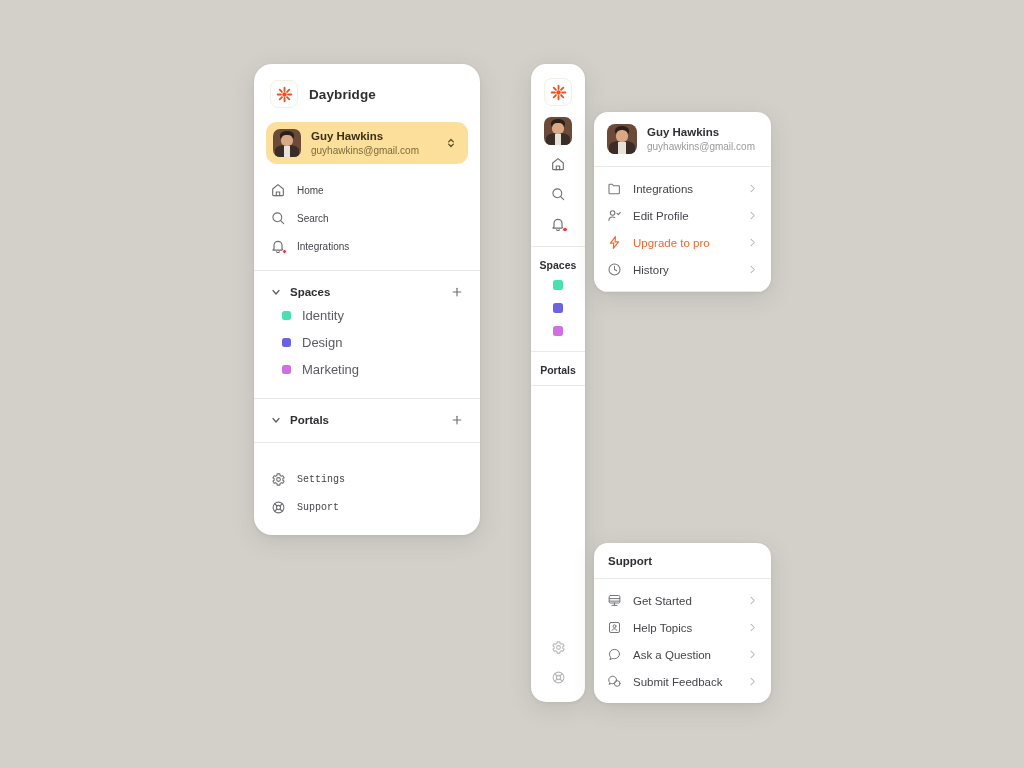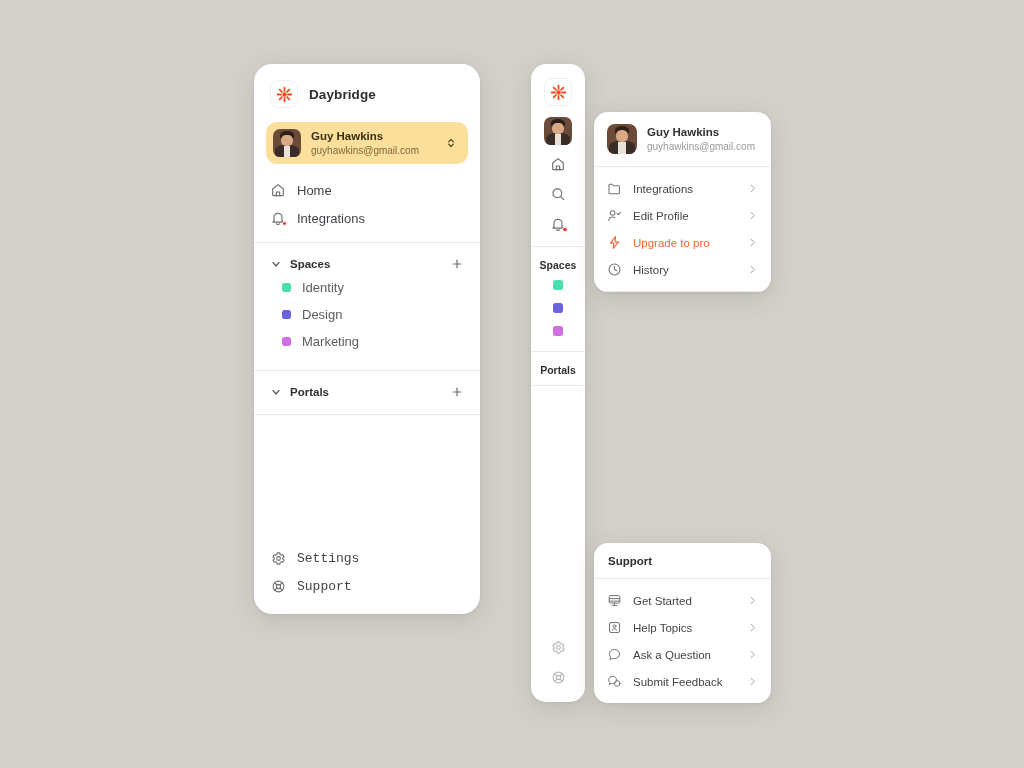--- a/index.html
+++ b/index.html
@@ -13,21 +13,21 @@
 
   
   .panel {
     position: absolute;
     background: #ffffff;
     border-radius: 16px;
     box-shadow: 0 6px 22px rgba(90,85,80,0.16), 0 1px 3px rgba(90,85,80,0.10);
   }
 
   
-  #main-sidebar { left: 254px; top: 64px; width: 226px; height: 550px; border-radius: 18px; display: flex; flex-direction: column; }
+  #main-sidebar { left: 254px; top: 64px; width: 226px; height: 471px; border-radius: 18px; display: flex; flex-direction: column; }
 
   .brand-row { display: flex; align-items: center; gap: 11px; padding: 16px 16px 12px 16px; }
   .logo-tile {
     width: 28px; height: 28px; border-radius: 8px; background: #fff;
     border: 1px solid #f2efe9;
     display: flex; align-items: center; justify-content: center; flex: 0 0 auto;
   }
   .brand-name { font-size: 13.5px; font-weight: 700; color: #2f3033; letter-spacing: .1px; }
 
   .profile-pill {
@@ -43,21 +43,21 @@
   .avatar .a-body { position: absolute; left: 8%; top: 56%; width: 84%; height: 46%; background: #3a2c26; border-radius: 40% 40% 0 0; }
   .avatar .a-shirt { position: absolute; left: 38%; top: 60%; width: 24%; height: 42%; background: #e9e2d8; }
   .profile-text { flex: 1 1 auto; min-width: 0; }
   .profile-name { font-size: 11.5px; font-weight: 700; color: #3a2f15; line-height: 1.25; }
   .profile-mail { font-size: 10px; color: #7e6a3d; line-height: 1.3; white-space: nowrap; overflow: hidden; text-overflow: ellipsis; }
   .updown { width: 14px; flex: 0 0 auto; color: #5d4d22; }
 
   .nav-list { padding: 2px 12px 10px 12px; }
   .nav-item { display: flex; align-items: center; gap: 11px; padding: 6px 4px; border-radius: 8px; cursor: pointer; }
   .nav-ico { width: 16px; height: 16px; flex: 0 0 auto; color: #6e6e73; position: relative; display: flex; align-items: center; justify-content: center; }
-  .nav-label { font-size: 13px; color: #44454a; }
+  .nav-label { font-size: 10px; color: #44454a; }
   .dot-badge { position: absolute; right: -1px; bottom: 0px; width: 5.5px; height: 5.5px; border-radius: 50%; background: #ec3b3b; border: 1px solid #fff; }
 
   .divider { height: 1px; background: #eceae6; margin: 0 0; }
 
   .section { padding: 11px 12px 6px 12px; }
   .section-head { display: flex; align-items: center; gap: 8px; padding: 3px 4px; }
   .chev { width: 12px; height: 12px; color: #5c5c61; flex: 0 0 auto; }
   .section-title { font-size: 11.5px; font-weight: 700; color: #2f3033; flex: 1 1 auto; }
   .plus-btn { width: 14px; height: 14px; color: #6e6e73; cursor: pointer; flex: 0 0 auto; }
 
@@ -152,20 +152,29 @@
       <div class="nav-item">
         <span class="nav-ico">
           <svg width="16" height="16" viewBox="0 0 24 24" fill="none" stroke="currentColor" stroke-width="1.7" stroke-linecap="round" stroke-linejoin="round">
             <path d="M4 10.5 12 4l8 6.5V19a1.5 1.5 0 0 1-1.5 1.5h-13A1.5 1.5 0 0 1 4 19z"></path>
             <path d="M9.5 20.5v-5.5h5v5.5"></path>
           </svg>
         </span>
         <span class="nav-label">Home</span>
       </div>
 
+      <div class="nav-item">
+        <span class="nav-ico">
+          <svg width="16" height="16" viewBox="0 0 24 24" fill="none" stroke="currentColor" stroke-width="1.7" stroke-linecap="round">
+            <circle cx="11" cy="11" r="6.6"></circle>
+              <line x1="16" y1="16" x2="20.5" y2="20.5"></line>
+          </svg>
+        </span>
+        <span class="nav-label">Search</span>
+      </div>
 
       <div class="nav-item">
         <span class="nav-ico">
           <svg width="16" height="16" viewBox="0 0 24 24" fill="none" stroke="currentColor" stroke-width="1.7" stroke-linecap="round" stroke-linejoin="round">
             <path d="M18 16V11a6 6 0 1 0-12 0v5l-1.6 2.2h15.2z"></path>
               <path d="M10 20.5a2.2 2.2 0 0 0 4 0"></path>
           </svg>
           <span class="dot-badge"></span>
         </span>
         <span class="nav-label">Integrations</span>

